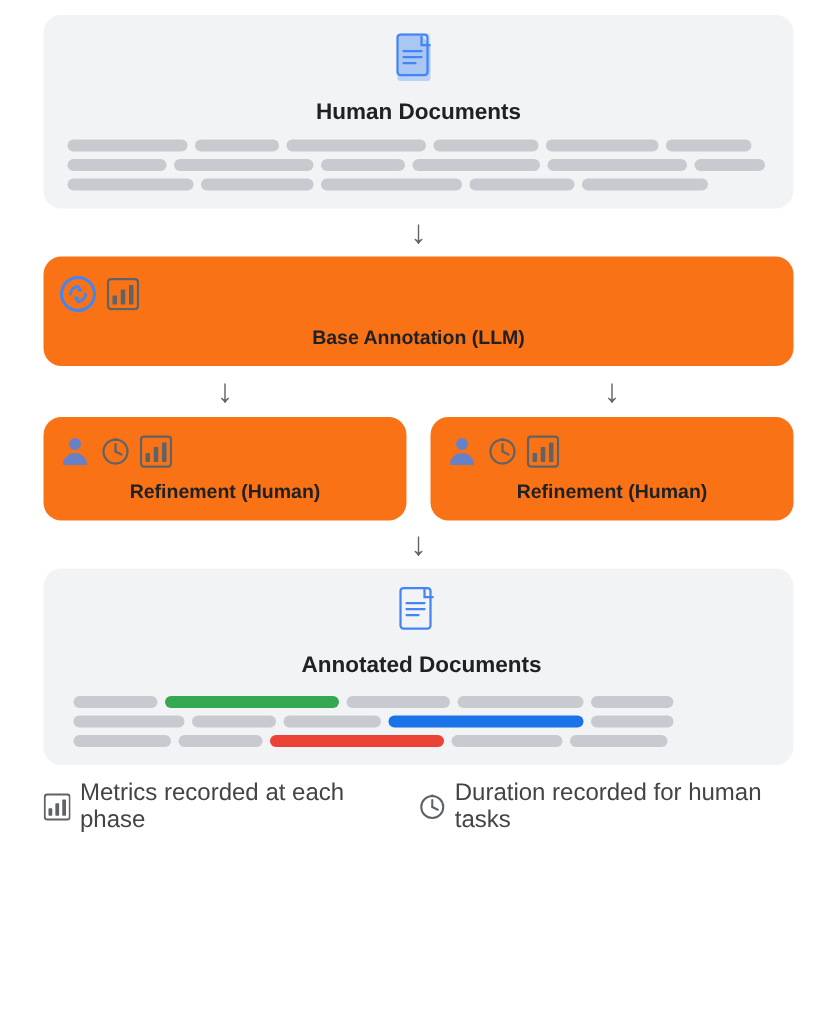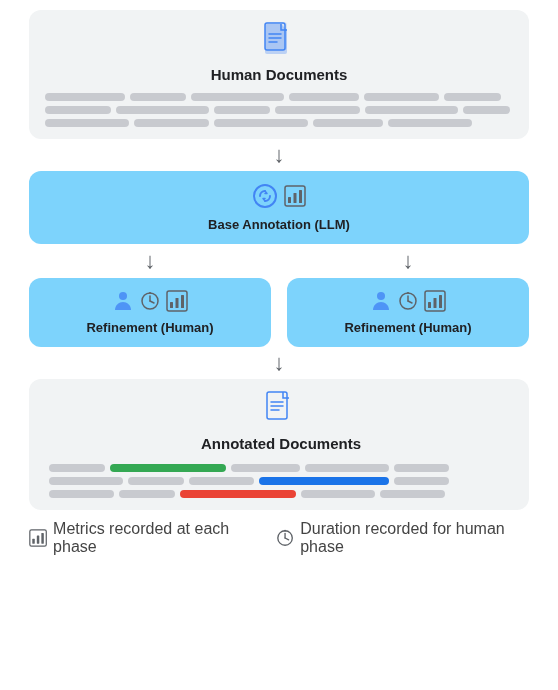--- a/index.html
+++ b/index.html
@@ -77,22 +77,21 @@
       width: 100%;
       max-width: 500px;
       gap: 16px;
       justify-content: center;
     }
 
     .mid-card {
       flex: 1;
       display: flex;
       flex-direction: column;
-      align-items: center;
-      background: #7dd3fc;
+      background: #f97316;
       border-radius: 12px;
       padding: 12px 10px;
     }
 
     .icons-row {
       display: flex;
       gap: 6px;
       align-items: center;
       margin-bottom: 4px;
     }
@@ -353,17 +352,17 @@
       </svg>
       <span>Metrics recorded at each phase</span>
     </div>
     <div class="legend-item">
       <svg width="20" height="20" viewBox="0 0 20 20" fill="none">
         <circle cx="10" cy="10" r="8" stroke="#5f6368" stroke-width="1.5" fill="none"></circle>
         <line x1="10" y1="5" x2="10" y2="10" stroke="#5f6368" stroke-width="1.5" stroke-linecap="round"></line>
         <line x1="10" y1="10" x2="14" y2="12" stroke="#5f6368" stroke-width="1.5" stroke-linecap="round"></line>
         <circle cx="10" cy="2" r="1" fill="#5f6368"></circle>
       </svg>
-      <span>Duration recorded for human phase</span>
+      <span>Duration recorded for human tasks</span>
     </div>
   </div>
 
 </div>
 
 </body></html>

